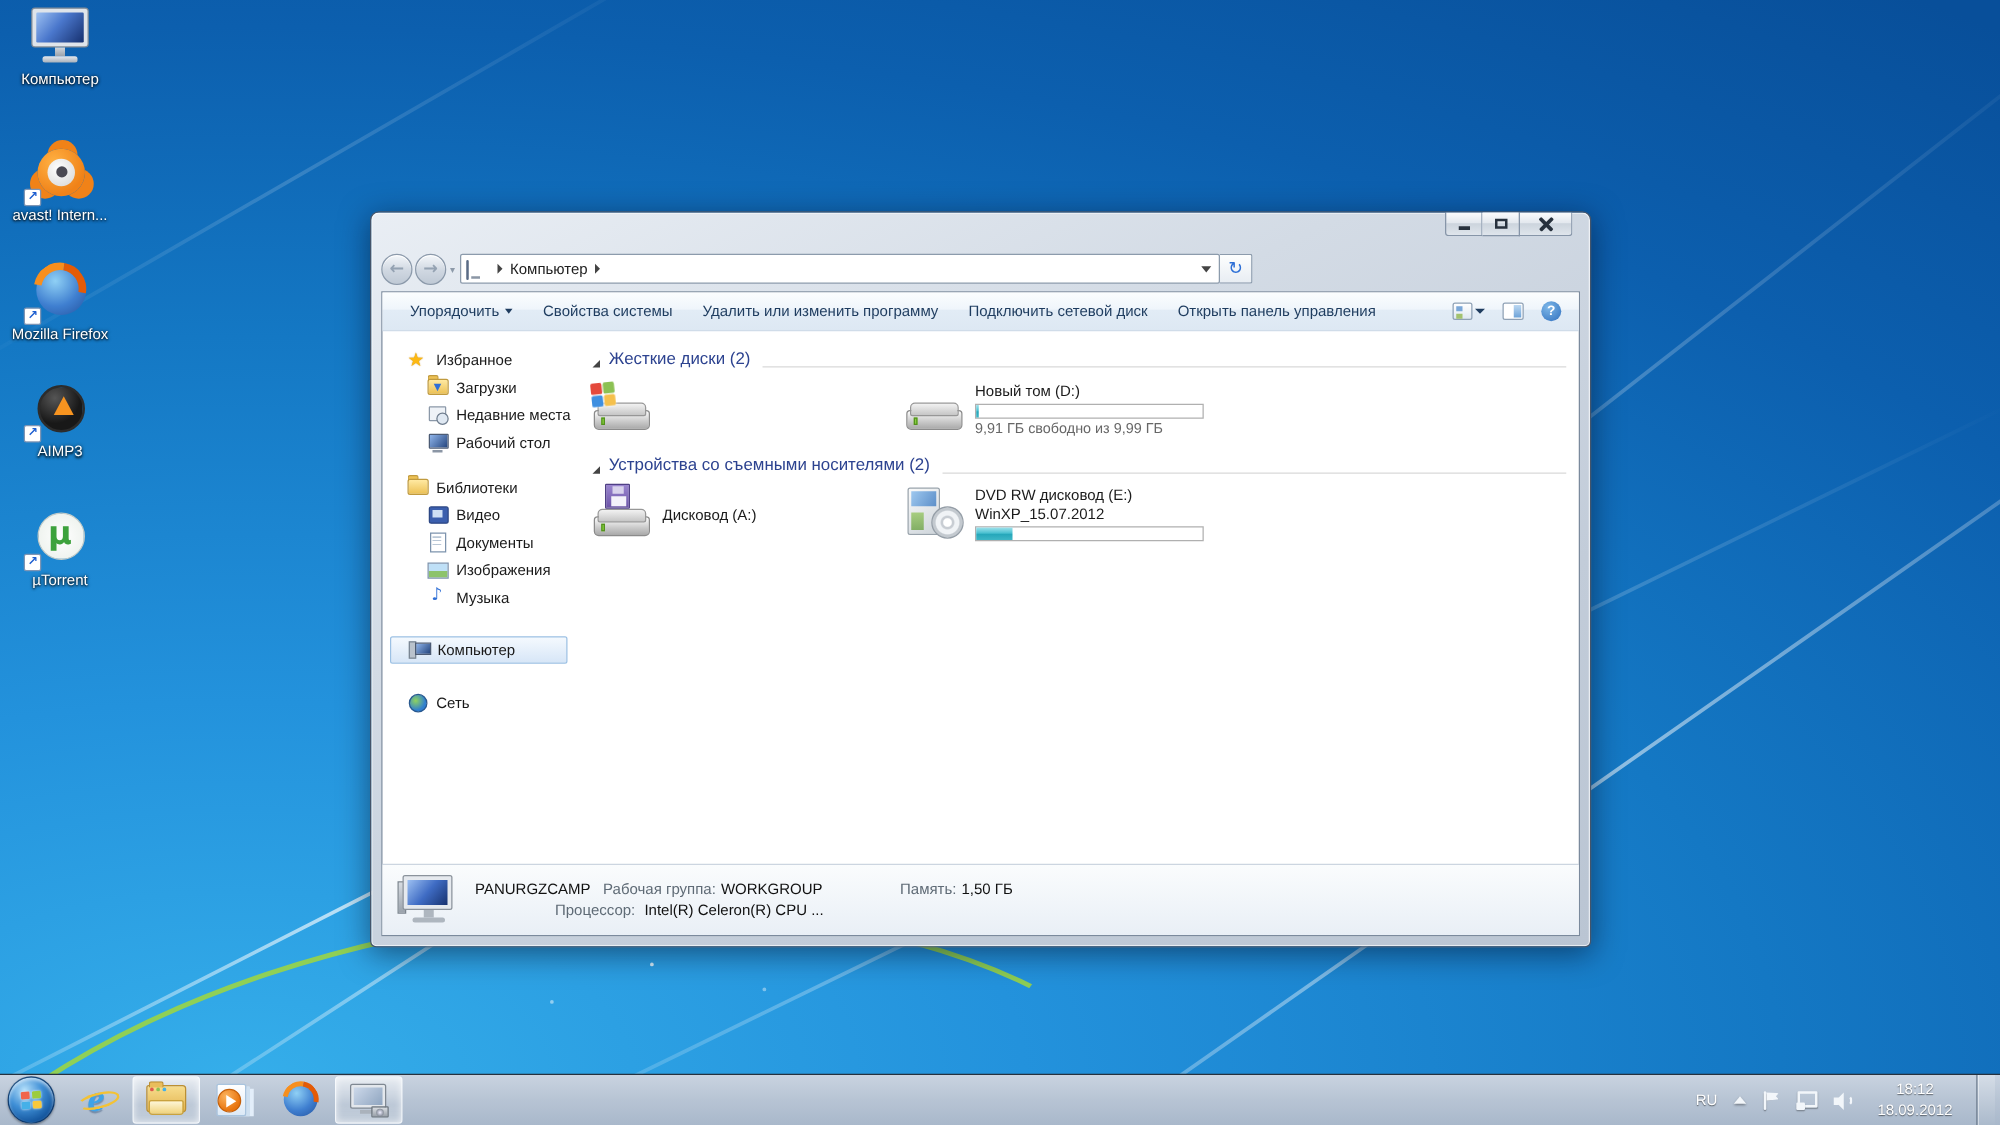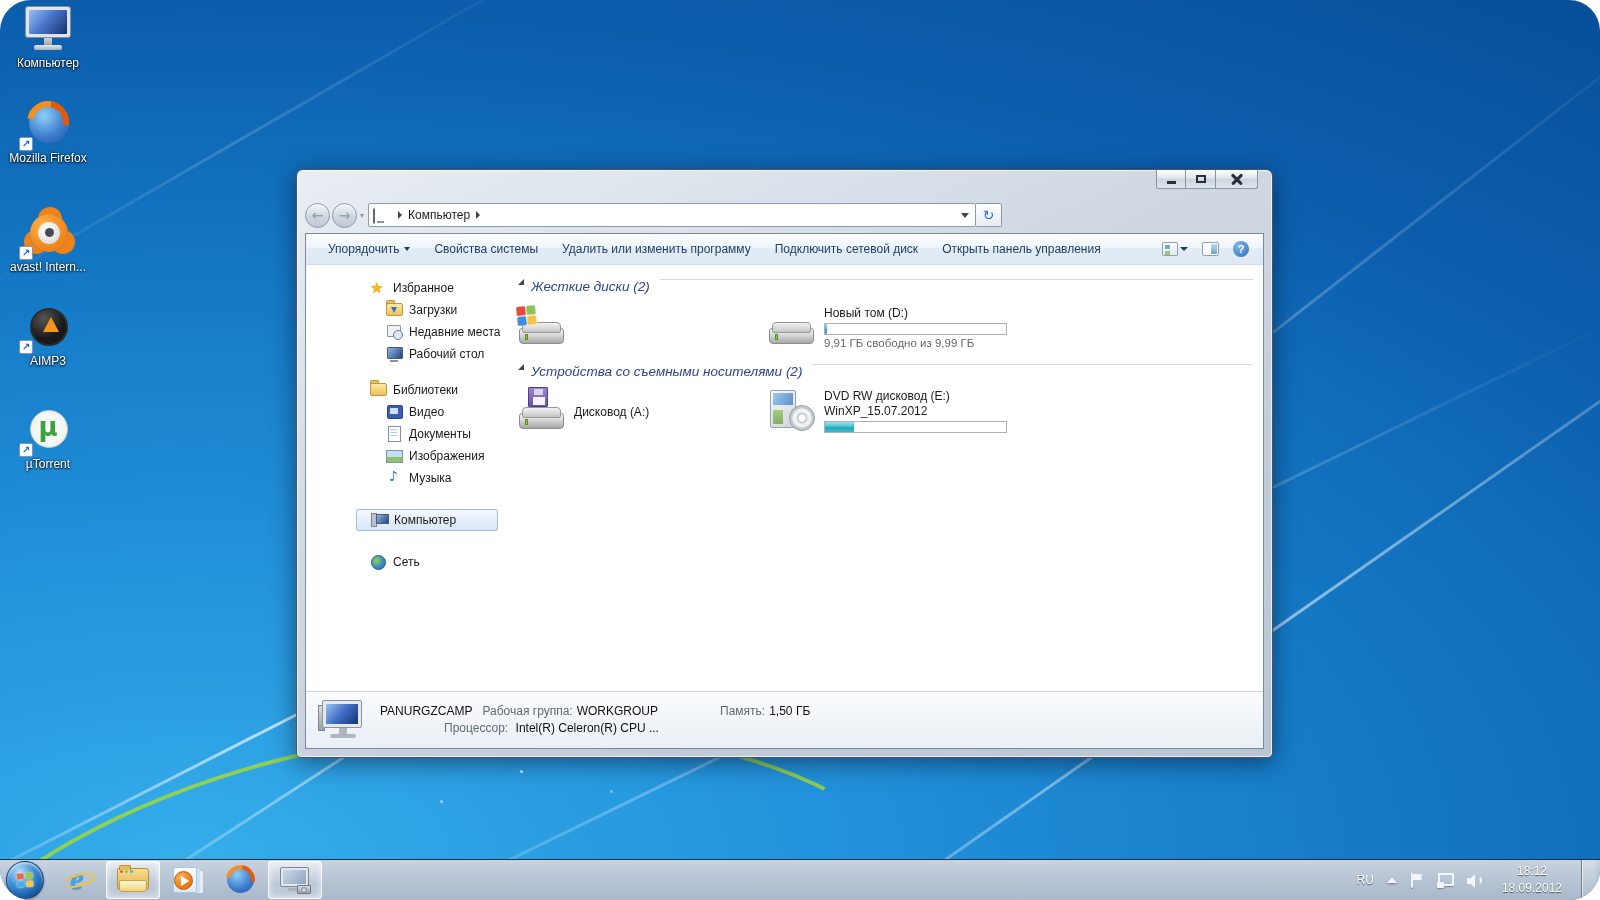--- a/index.html
+++ b/index.html
@@ -1,21 +1,21 @@
 <!DOCTYPE html>
 <html><head>
 <meta charset="utf-8">
 <style>
   * { box-sizing: border-box; margin: 0; padding: 0; }
   html,body { width:1600px; height:900px; overflow:hidden; }
   body { font-family:"Liberation Sans", sans-serif; font-size:12px; position:relative; }
 
   
   .desktop { position:absolute; inset:0; overflow:hidden;
-    background: radial-gradient(140% 120% at 12% 96%, #35aeea 0%, #2392dc 28%, #1478c4 55%, #0c5fae 78%, #084f9a 100%); border-radius: 31px; }
+    background: radial-gradient(140% 120% at 12% 96%, #35aeea 0%, #2392dc 28%, #1478c4 55%, #0c5fae 78%, #084f9a 100%); }
   .streak { position:absolute; height:3px; background:linear-gradient(90deg, rgba(255,255,255,0) 0%, rgba(255,255,255,.75) 45%, rgba(255,255,255,0) 100%); transform-origin:left center; border-radius:3px; }
   .s1 { left:-80px; top:905px; width:980px; transform:rotate(-27deg); }
   .s2 { left:60px;  top:940px; width:900px; transform:rotate(-33deg); opacity:.8;}
   .s3 { left:260px; top:980px; width:1500px; transform:rotate(-26deg); opacity:.55;}
   .s4 { left:700px; top:1030px; width:1400px; transform:rotate(-35deg); opacity:.8;}
   .s5 { left:980px; top:560px; width:900px; transform:rotate(-38deg); opacity:.30;}
   .s6 { left:-40px; top:300px; width:700px; transform:rotate(-30deg); opacity:.22;}
   .green-arc { position:absolute; left:-140px; top:735px; width:1120px; height:620px; border:4px solid transparent; border-top:4px solid rgba(160,215,60,.85); border-radius:50%; transform:rotate(-9deg); }
   .spark { position:absolute; width:3px; height:3px; border-radius:50%; background:rgba(255,255,255,.8); }
 
@@ -105,21 +105,21 @@
       linear-gradient(#fff,#dfe8f2); border:1px solid #8fa1b5; border-radius:2px; position:relative;}
   .ic-views::before { content:""; position:absolute; left:2px; top:2px; width:5px; height:4px; background:#7aa7d8; }
   .ic-views::after { content:""; position:absolute; left:2px; top:8px; width:5px; height:4px; background:#a3c26f; }
   .views-drop { width:0;height:0;border-top:4px solid #1e3c5f;border-left:4px solid transparent;border-right:4px solid transparent; margin-left:-8px;}
   .ic-preview { width:17px; height:14px; border:1px solid #8fa1b5; border-radius:2px; background:#fff; position:relative; }
   .ic-preview::after { content:""; position:absolute; right:1px; top:1px; bottom:1px; width:6px; background:linear-gradient(#bcd8f2,#6ea3d8); }
   .ic-help { width:16px; height:16px; border-radius:50%; background:radial-gradient(circle at 35% 30%, #7db7e8, #2f6fbe); color:#fff; font-weight:bold; font-size:11px; display:flex; align-items:center; justify-content:center; }
 
   .bodyrow { flex:1; display:flex; min-height:0; }
   
-  .sidebar { width:152px; padding:12px 0 0 6px; flex:none; position:relative;margin-left:44px; }
+  .sidebar { width:152px; padding:12px 0 0 6px; flex:none; position:relative; }
   .sb-item { display:flex; align-items:center; height:22px; padding-left:14px; gap:6px; color:#1a1a1a; white-space:nowrap; }
   .sb-child { padding-left:30px; }
   .sb-gap { height:14px; }
   .sb-sel { background:linear-gradient(#f4f9fe,#d7e6f7); border:1px solid #9bc0e4; border-radius:2px; margin-right:4px; }
   .si { width:17px; height:16px; position:relative; flex:none; font-family:"DejaVu Sans",sans-serif; }
   .si-star::before { content:"★"; position:absolute; left:0; top:-1px; font-size:15px; color:#fdb913; text-shadow:0 0 1px #b97f0b; }
   .si-folder { margin-top:2px; }
   .si-folder::before { content:""; position:absolute; left:0; top:-3px; width:7px; height:4px; background:#ecc155; border:1px solid #c09a3e; border-bottom:none; border-radius:2px 2px 0 0;}
   .si-folder::after { content:""; position:absolute; left:0; top:0; width:15px; height:11px; background:linear-gradient(#ffe9a2,#ecc155); border:1px solid #c09a3e; border-radius:2px;}
   .si-dl .arr { position:absolute; z-index:2; left:5px; top:4px; width:0; height:0; border-left:3px solid transparent; border-right:3px solid transparent; border-top:6px solid #2f6fd6; }
@@ -133,21 +133,21 @@
   .si-doc::after { content:""; position:absolute; left:4px; top:3px; width:7px; height:8px;
      background:repeating-linear-gradient(#b9c7d6 0 1px, transparent 1px 3px); }
   .si-pic::before { content:""; position:absolute; left:0px; top:2px; width:15px; height:11px; border:1px solid #7d93ad; background:linear-gradient(#bfe0f7 55%, #8cc36b 55%); }
   .si-music::before { content:"♪"; position:absolute; left:3px; top:-2px; font-size:14px; color:#2f6fd6; }
   .si-net::before { content:""; position:absolute; left:1px; top:1px; width:13px; height:13px; border-radius:50%; background:radial-gradient(circle at 35% 35%, #8fd45e, #2f7fd0 65%); border:1px solid #28588f;}
   .si-pc-tower::before { content:""; position:absolute; left:0; top:1px; width:4px; height:12px; background:#b9c2cc; border:1px solid #7a8694;}
   .si-pc-tower::after { content:""; position:absolute; left:5px; top:2px; width:11px; height:8px; background:linear-gradient(130deg,#8fb4ea,#24457e); border:1px solid #4c5b74;}
 
   
   .main { flex:1; padding:10px 10px 0 16px; overflow:hidden; }
-  .sec-head { display:flex; align-items:flex-start; margin:4px 0 10px 0;font-style:italic; }
+  .sec-head { display:flex; align-items:flex-end; margin:4px 0 10px 0; }
   .tri-exp { width:0; height:0; border-bottom:6px solid #444; border-left:6px solid transparent; margin-right:7px; }
   .sec-title { color:#2d4390; font-size:13.5px; white-space:nowrap; }
   .sec-rule { flex:1; height:1px; background:#d9d9d9; margin-left:10px; }
   .tiles { display:grid; grid-template-columns:250px 250px; row-gap:12px; margin-bottom:14px; }
   .tile { display:flex; gap:8px; min-height:46px; }
   .tile .txt { width:186px; display:flex; flex-direction:column; justify-content:center; }
   .tile .name { color:#1b1b1b; line-height:1.25; }
   .bar { width:183px; height:12px; background:#fff; border:1px solid #b0b0b0; margin:2px 0 2px 0; }
   .bar i { display:block; height:100%; background:linear-gradient(#9fe2ec 0%, #49c0d0 45%, #26a7ba 55%, #3db6c6 100%); }
   .free { color:#676767; font-size:11.5px; }
@@ -265,37 +265,37 @@
         <div class="screen">
             <i></i>
           </div>
           <div class="neck"></div>
           <div class="base"></div>
       </div>
       <div class="lbl">Компьютер</div>
     </div>
 
 
-    <div class="dicon" style="margin-top:14px">
-      <div class="art art-ff">
-        <div class="globe"></div>
-          <div class="fox"></div>
-        <span class="sc-arrow"></span>
-      </div>
-      <div class="lbl">Mozilla Firefox</div>
-    </div>
-
     <div class="dicon" style="margin-top:28px">
       <div class="art art-avast">
         <div class="ball"></div>
           <div class="inner"></div>
           <div class="dot"></div>
         <span class="sc-arrow"></span>
       </div>
       <div class="lbl">avast! Intern...</div>
+    </div>
+
+    <div class="dicon" style="margin-top:14px">
+      <div class="art art-ff">
+        <div class="globe"></div>
+          <div class="fox"></div>
+        <span class="sc-arrow"></span>
+      </div>
+      <div class="lbl">Mozilla Firefox</div>
     </div>
 
     <div class="dicon" style="margin-top:14px">
       <div class="art art-aimp">
         <div class="disk"></div>
           <div class="tri"></div>
         <span class="sc-arrow"></span>
       </div>
       <div class="lbl">AIMP3</div>
     </div>

